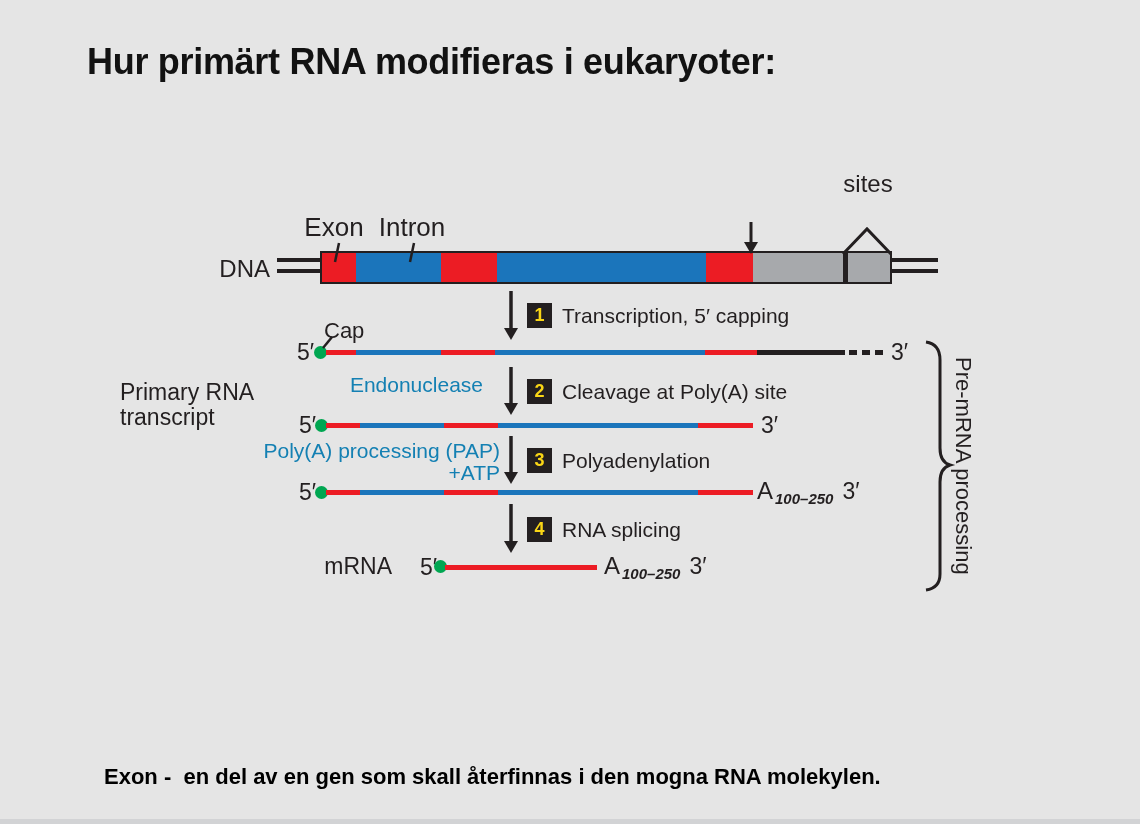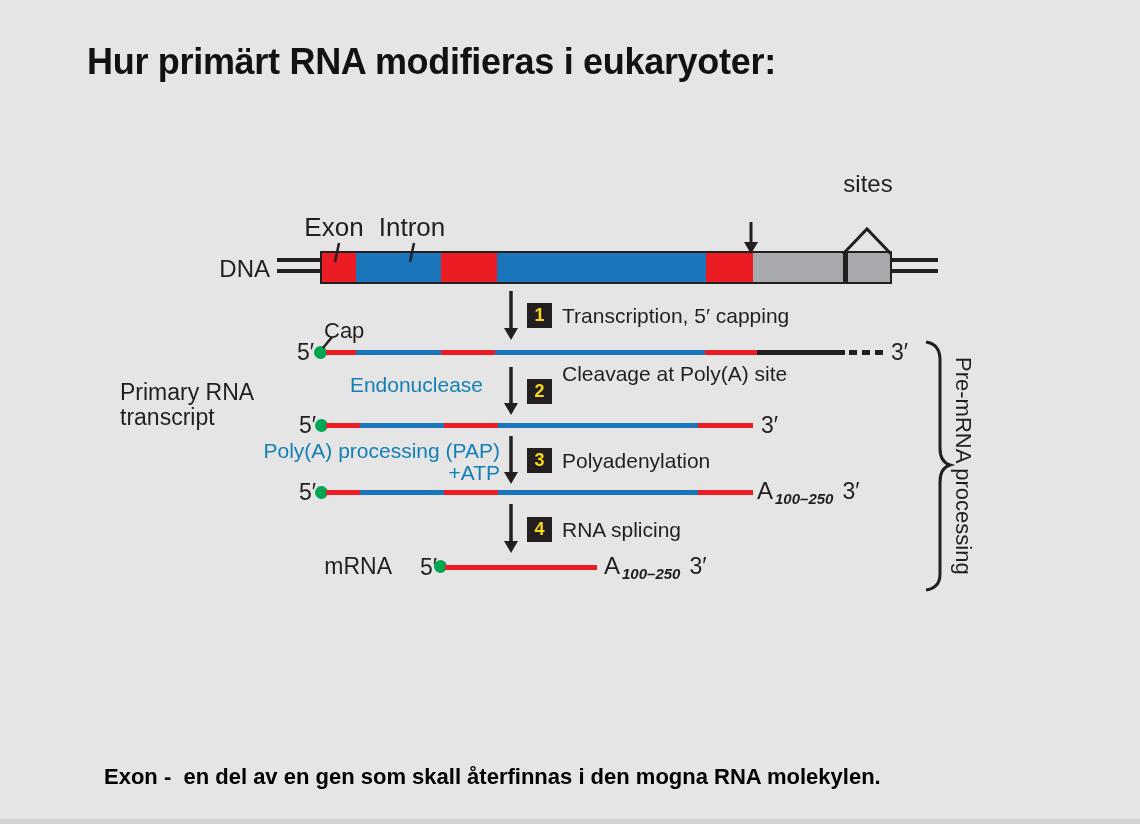--- a/index.html
+++ b/index.html
@@ -94,21 +94,21 @@
       <div class="seg" style="left: 441px; width: 54px; background: rgb(236, 28, 36);"></div>
       <div class="seg" style="left: 495px; width: 210px; background: rgb(27, 117, 187);"></div>
       <div class="seg" style="left: 705px; width: 52px; background: rgb(236, 28, 36);"></div>
       <div class="seg" style="left: 757px; width: 88px; background: rgb(35, 31, 32);"></div>
       <div class="seg" style="left: 849px; width: 39px; background: repeating-linear-gradient(90deg, rgb(35, 31, 32) 0px, rgb(35, 31, 32) 8px, transparent 8px, transparent 13px);"></div>
     </div>
   <div class="abs prime" style="left:891px;top:339px;">3′</div>
 
   <div class="abs teal" style="left:283px;top:373px;width:200px;">Endonuclease</div>
   <div class="badge" style="top:379px;">2</div>
-  <div class="step-text" style="top:362px;">Cleavage at Poly(A) site</div>
+  <div class="step-text" style="top:380px;">Cleavage at Poly(A) site</div>
 
   <div class="abs prime right" style="left:284px;top:412px;width:32px;">5′</div>
   <div class="cap-dot" style="left:315px;top:419px;"></div>
   <div class="strip rna-strip" style="top:423px;">
       <div class="seg" style="left: 326px; width: 34px; background: rgb(236, 28, 36);"></div>
       <div class="seg" style="left: 360px; width: 84px; background: rgb(27, 117, 187);"></div>
       <div class="seg" style="left: 444px; width: 54px; background: rgb(236, 28, 36);"></div>
       <div class="seg" style="left: 498px; width: 200px; background: rgb(27, 117, 187);"></div>
       <div class="seg" style="left: 698px; width: 55px; background: rgb(236, 28, 36);"></div>
     </div>

